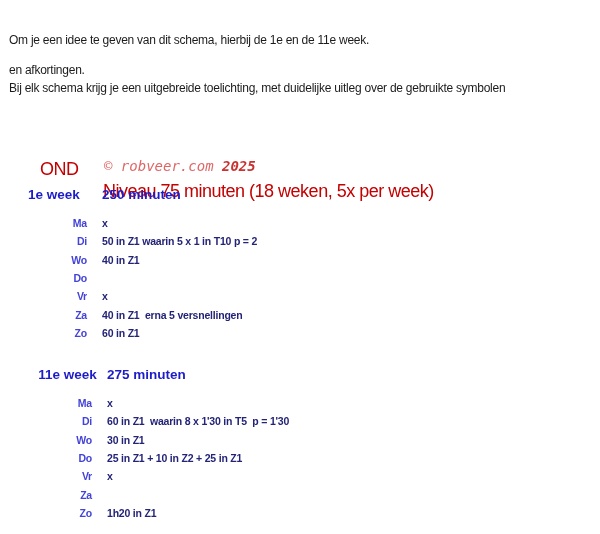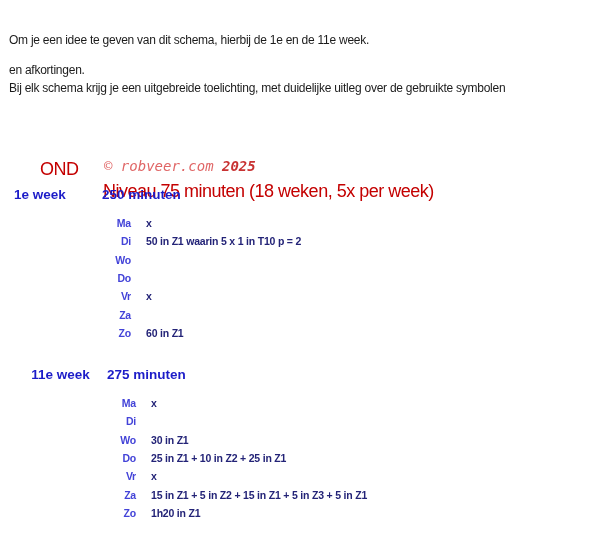--- a/index.html
+++ b/index.html
@@ -29,26 +29,26 @@
   .copyright .site { color: #e06666; }
   .copyright .year { color: #c83232; font-weight: bold; }
 
   
   .week { position: absolute; left: 0; width: 600px; }
   #week1 { top: 186px; }
   #week2 { top: 366px; }
 
   .week-heading { display: flex; height: 28px; color: #1c1cc8; font-weight: bold;
                   font-size: 13.5px; line-height: 17px; white-space: pre; }
-  .week-heading .week-label { width: 102px; padding-left: 14px; }
+  .week-heading .week-label { width: 102px; padding-left: 28px; }
   #week2 .week-heading .week-label { width: 107px; text-align: center; }
   .week-heading .week-total { flex: 1; }
 
   .day-row { display: flex; height: 18.3px; align-items: center; font-weight: bold;
-             font-size: 10.5px; letter-spacing: -0.2px; white-space: pre; padding-left: 44px; }
+             font-size: 10.5px; letter-spacing: -0.2px; white-space: pre; }
   .day-row .day-label { width: 102px; text-align: right; padding-right: 15px;
                         color: #4343d8; }
   #week2 .day-row .day-label { width: 107px; }
   .day-row .day-text { flex: 1; color: #232377; }
 </style>
 </head>
 <body>
 
 <div class="page">
 
@@ -76,64 +76,66 @@
     <div class="day-row">
       <span class="day-label">Ma</span>
       <span class="day-text">x</span>
     </div>
     <div class="day-row">
       <span class="day-label">Di</span>
       <span class="day-text">50 in Z1 waarin 5 x 1 in T10 p = 2</span>
     </div>
     <div class="day-row">
       <span class="day-label">Wo</span>
+      <span class="day-text">40 in Z1</span>
     </div>
     <div class="day-row">
       <span class="day-label">Do</span>
     </div>
     <div class="day-row">
       <span class="day-label">Vr</span>
       <span class="day-text">x</span>
     </div>
     <div class="day-row">
       <span class="day-label">Za</span>
+      <span class="day-text">40 in Z1  erna 5 versnellingen</span>
     </div>
     <div class="day-row">
       <span class="day-label">Zo</span>
       <span class="day-text">60 in Z1</span>
     </div>
   </div>
 
   <div class="week" id="week2">
     <div class="week-heading">
       <span class="week-label">11e week</span>
       <span class="week-total">275 minuten</span>
     </div>
     <div class="day-row">
       <span class="day-label">Ma</span>
       <span class="day-text">x</span>
     </div>
     <div class="day-row">
       <span class="day-label">Di</span>
+      <span class="day-text">60 in Z1  waarin 8 x 1'30 in T5  p = 1'30</span>
     </div>
     <div class="day-row">
       <span class="day-label">Wo</span>
       <span class="day-text">30 in Z1</span>
     </div>
     <div class="day-row">
       <span class="day-label">Do</span>
       <span class="day-text">25 in Z1 + 10 in Z2 + 25 in Z1</span>
     </div>
     <div class="day-row">
       <span class="day-label">Vr</span>
       <span class="day-text">x</span>
     </div>
     <div class="day-row">
       <span class="day-label">Za</span>
-      <span class="day-text">15 in Z1 + 5 in Z2 + 15 in Z1 + 5 in Z3 + 5 in Z1</span>
     </div>
     <div class="day-row">
       <span class="day-label">Zo</span>
       <span class="day-text">1h20 in Z1</span>
     </div>
   </div>
 
 </div>
 
 </body></html>

